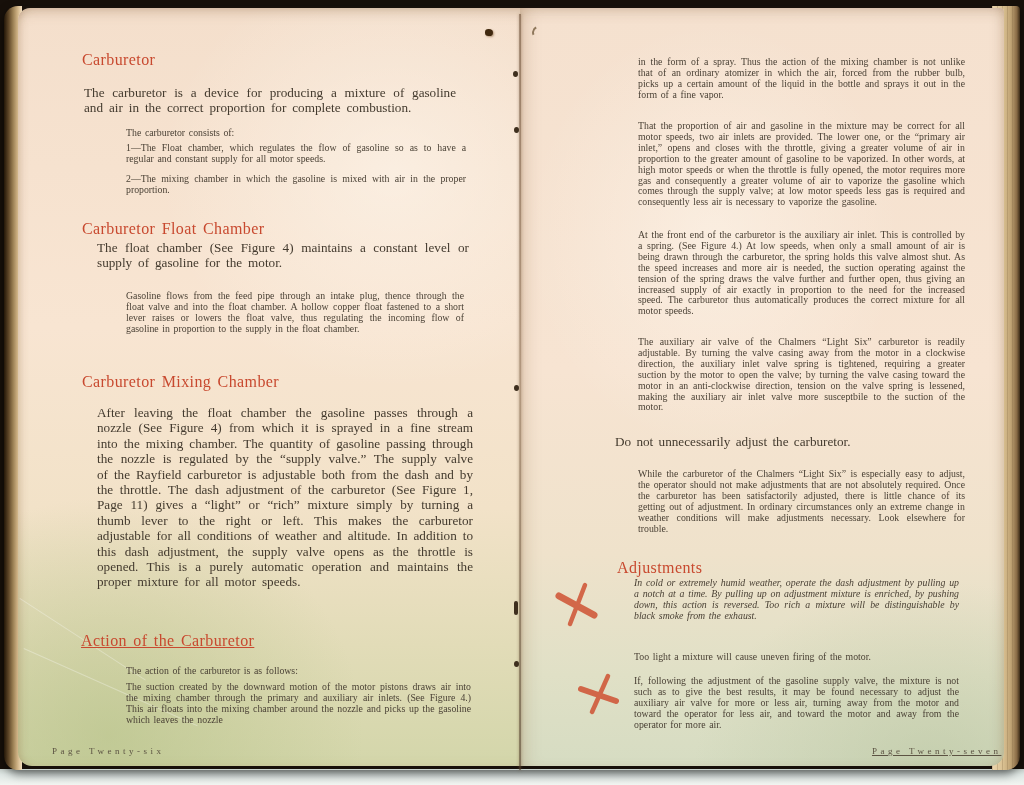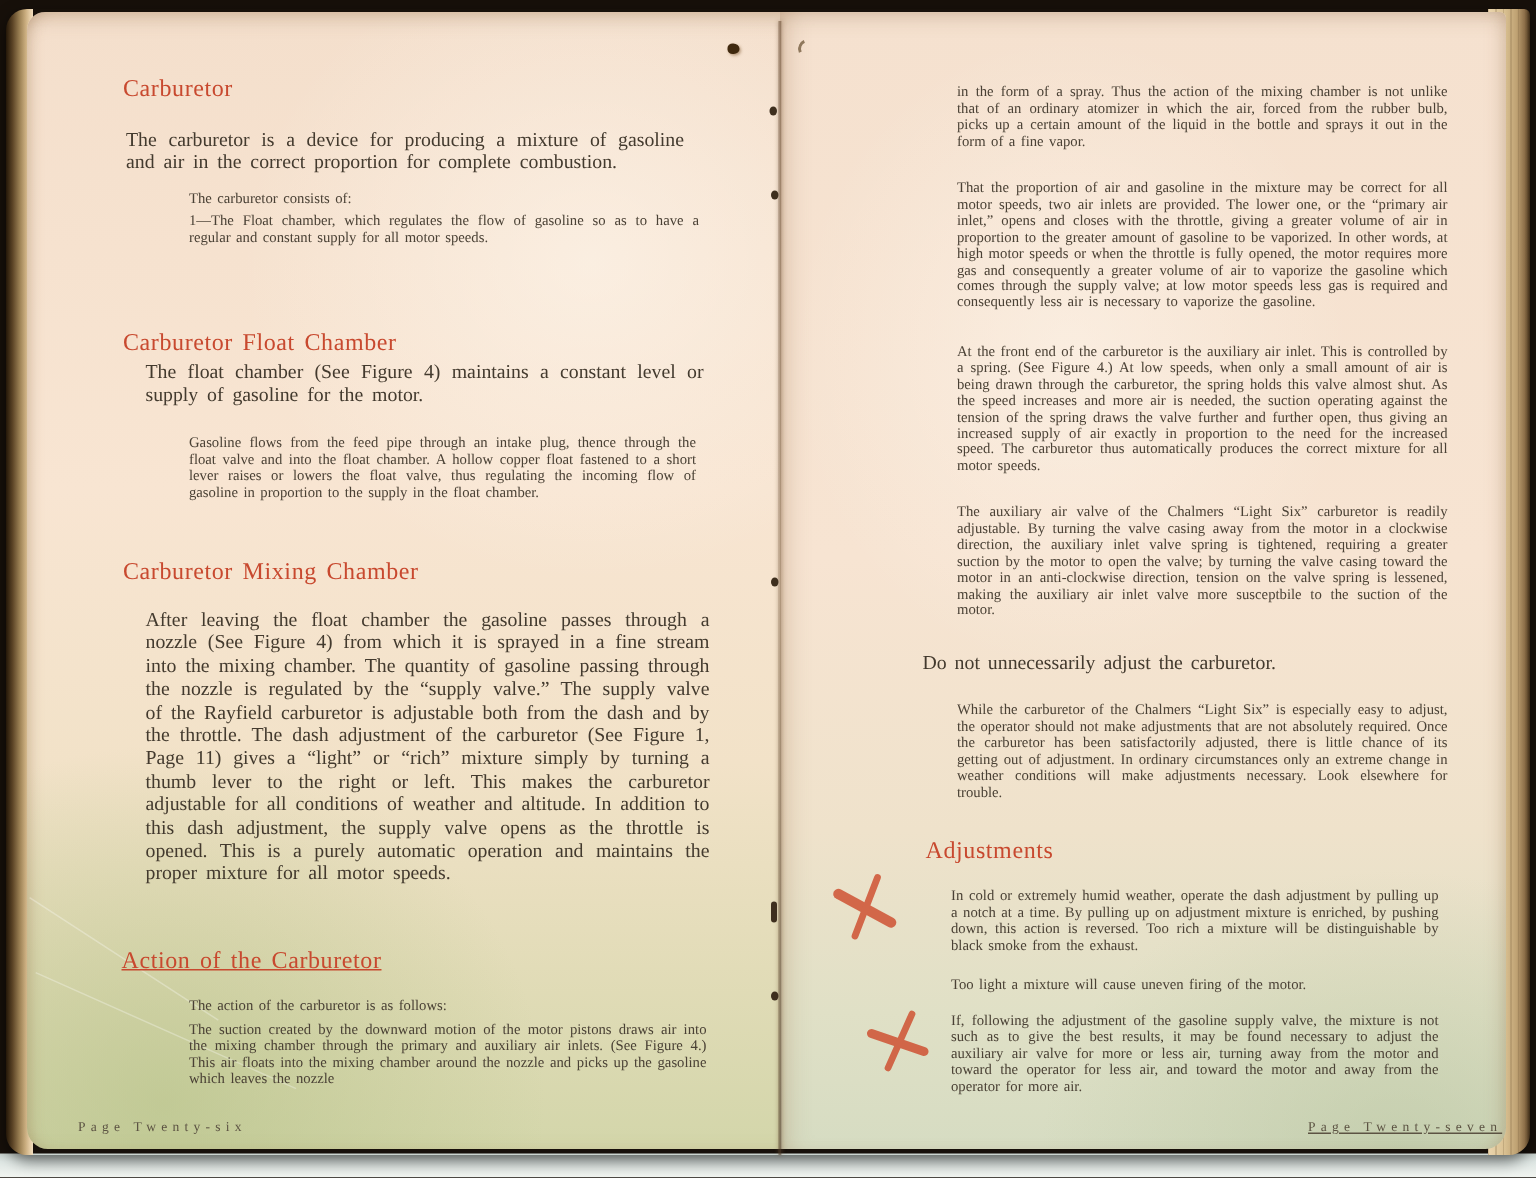--- a/index.html
+++ b/index.html
@@ -88,20 +88,21 @@
   <div class="edge-right"></div>
 
   <div class="page page-left">
     <div class="crease" style="left:6px;top:640px;width:190px;transform:rotate(24deg);transform-origin:left top;"></div>
     <div class="crease" style="left:2px;top:590px;width:150px;transform:rotate(33deg);transform-origin:left top;"></div>
 
     <div class="blk h-red" style="left:64px;top:43px;">Carburetor</div>
     <div class="blk lead" style="left:66px;top:77px;width:372px;">The carburetor is a device for producing a mixture of gasoline and air in the correct proportion for complete combustion.</div>
     <div class="blk small" style="left:108px;top:120px;width:340px;">The carburetor consists of:</div>
     <div class="blk small" style="left:108px;top:135px;width:340px;">1—The Float chamber, which regulates the flow of gasoline so as to have a regular and constant supply for all motor speeds.</div>
+    <div class="blk small" style="left:108px;top:166px;width:340px;">2—The mixing chamber in which the gasoline is mixed with air in the proper proportion.</div>
 
     <div class="blk h-red" style="left:64px;top:212px;">Carburetor Float Chamber</div>
     <div class="blk lead" style="left:79px;top:232px;width:372px;">The float chamber (See Figure 4) maintains a constant level or supply of gasoline for the motor.</div>
     <div class="blk small" style="left:108px;top:283px;width:338px;">Gasoline flows from the feed pipe through an intake plug, thence through the float valve and into the float chamber.  A hollow copper float fastened to a short lever raises or lowers the float valve, thus regulating the incoming flow of gasoline in proportion to the supply in the float chamber.</div>
 
     <div class="blk h-red" style="left:64px;top:365px;">Carburetor Mixing Chamber</div>
     <div class="blk lead" style="left:79px;top:397px;width:376px;">After leaving the float chamber the gasoline passes through a nozzle (See Figure 4) from which it is sprayed in a fine stream into the mixing chamber.  The quantity of gasoline passing through the nozzle is regulated by the “supply valve.”  The supply valve of the Rayfield carburetor is adjustable both from the dash and by the throttle.  The dash adjustment of the carburetor (See Figure 1, Page 11) gives a “light” or “rich” mixture simply by turning a thumb lever to the right or left.  This makes the carburetor adjustable for all conditions of weather and altitude.  In addition to this dash adjustment, the supply valve opens as the throttle is opened.  This is a purely automatic operation and maintains the proper mixture for all motor speeds.</div>
 
     <div class="blk h-red" style="left:63px;top:624px;text-decoration:underline;">Action of the Carburetor</div>
     <div class="blk small" style="left:108px;top:658px;width:345px;">The action of the carburetor is as follows:</div>
@@ -112,21 +113,21 @@
 
   <div class="page page-right">
     <div class="blk small" style="left:118px;top:49px;width:327px;">in the form of a spray.  Thus the action of the mixing chamber is not unlike that of an ordinary atomizer in which the air, forced from the rubber bulb, picks up a certain amount of the liquid in the bottle and sprays it out in the form of a fine vapor.</div>
     <div class="blk small" style="left:118px;top:113px;width:327px;">That the proportion of air and gasoline in the mixture may be correct for all motor speeds, two air inlets are provided.  The lower one, or the “primary air inlet,” opens and closes with the throttle, giving a greater volume of air in proportion to the greater amount of gasoline to be vaporized.  In other words, at high motor speeds or when the throttle is fully opened, the motor requires more gas and consequently a greater volume of air to vaporize the gasoline which comes through the supply valve; at low motor speeds less gas is required and consequently less air is necessary to vaporize the gasoline.</div>
     <div class="blk small" style="left:118px;top:222px;width:327px;">At the front end of the carburetor is the auxiliary air inlet.  This is controlled by a spring.  (See Figure 4.)  At low speeds, when only a small amount of air is being drawn through the carburetor, the spring holds this valve almost shut.  As the speed increases and more air is needed, the suction operating against the tension of the spring draws the valve further and further open, thus giving an increased supply of air exactly in proportion to the need for the increased speed.  The carburetor thus automatically produces the correct mixture for all motor speeds.</div>
     <div class="blk small" style="left:118px;top:329px;width:327px;">The auxiliary air valve of the Chalmers “Light Six” carburetor is readily adjustable.  By turning the valve casing away from the motor in a clockwise direction, the auxiliary inlet valve spring is tightened, requiring a greater suction by the motor to open the valve; by turning the valve casing toward the motor in an anti-clockwise direction, tension on the valve spring is lessened, making the auxiliary air inlet valve more susceptbile to the suction of the motor.</div>
     <div class="blk lead-line" style="left:95px;top:426px;">Do not unnecessarily adjust the carburetor.</div>
     <div class="blk small" style="left:118px;top:461px;width:327px;">While the carburetor of the Chalmers “Light Six” is especially easy to adjust, the operator should not make adjustments that are not absolutely required.  Once the carburetor has been satisfactorily adjusted, there is little chance of its getting out of adjustment.  In ordinary circumstances only an extreme change in weather conditions will make adjustments necessary.  Look elsewhere for trouble.</div>
 
     <div class="blk h-red" style="left:81px;top:551px;margin-left:16px;">Adjustments</div>
-    <div class="blk small" style="left:114px;top:585px;width:325px;">In cold or extremely humid weather, operate the dash adjustment by pulling up a notch at a time.  By pulling up on adjustment mixture is enriched, by pushing down, this action is reversed.  Too rich a mixture will be distinguishable by black smoke from the exhaust.</div>
+    <div class="blk small" style="left:114px;top:570px;width:325px;font-style:italic;">In cold or extremely humid weather, operate the dash adjustment by pulling up a notch at a time.  By pulling up on adjustment mixture is enriched, by pushing down, this action is reversed.  Too rich a mixture will be distinguishable by black smoke from the exhaust.</div>
     <div class="blk small" style="left:114px;top:644px;width:325px;">Too light a mixture will cause uneven firing of the motor.</div>
     <div class="blk small" style="left:114px;top:668px;width:325px;">If, following the adjustment of the gasoline supply valve, the mixture is not such as to give the best results, it may be found necessary to adjust the auxiliary air valve for more or less air, turning away from the motor and toward the operator for less air, and toward the motor and away from the operator for more air.</div>
 
     <div class="blk pagenum" style="left:352px;top:738px;text-decoration:underline;">Page Twenty-seven</div>
   </div>
 
   <div class="spine-line"></div>
   <div class="hole" style="left:481px;top:23px;"></div>
   <div class="curl" style="left:528px;top:20px;"></div>
   <div class="staple" style="left:509px;top:65px;width:5px;height:6px;"></div>

